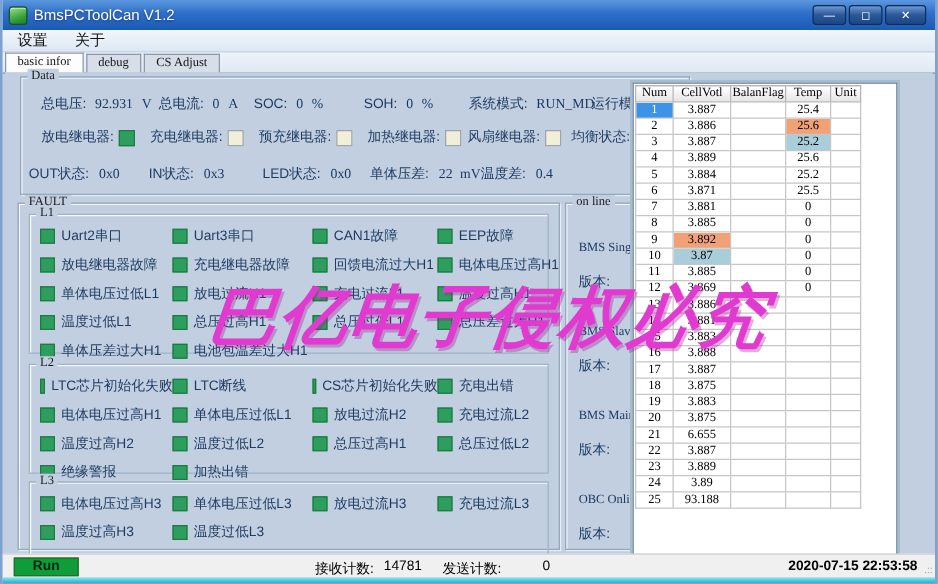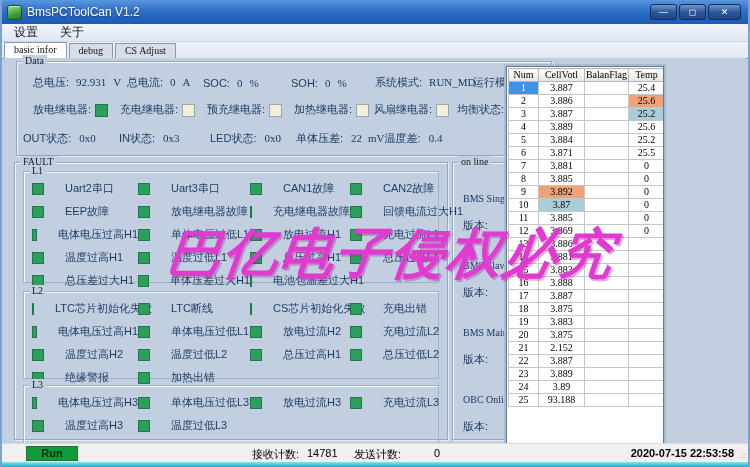--- a/index.html
+++ b/index.html
@@ -58,46 +58,46 @@
   
   .g-fault{left:10px;top:104px;width:434px;height:278px;}
   .lbox{position:absolute;left:8px;right:8px;border:1px solid #9fb2c7;
         box-shadow:inset 1px 1px 0 rgba(255,255,255,.85);}
   .lbox .caption{background:#c1cfe1;}
   .lbox-1{top:8px;height:112px;}
   .lbox-2{top:128px;height:88px;}
   .lbox-3{top:222px;height:65px;}
   .fault-items{display:grid;grid-template-columns:106px 112px 100px auto;row-gap:8px;
                padding:9px 0 0 8px;}
-  .fault-item{display:flex;align-items:center;gap:21px;white-space:nowrap;font-size:11px;color:#1d3a5f;}
+  .fault-item{display:flex;align-items:center;gap:5px;white-space:nowrap;font-size:11px;color:#1d3a5f;}
   
   .g-online{left:448px;top:104px;width:99px;height:278px;}
   .ol-entry{margin:0 8px 0 10px;}
   .ol-entry:first-child{margin-top:28px;}
   .ol-line1{display:flex;align-items:center;height:14px;}
   .ol-line1 .ind{margin-left:auto;}
   .ol-lbl{font-size:10px;}
   .ol-line2{display:flex;gap:16px;margin-top:13px;height:14px;}
   .ol-entry + .ol-entry{margin-top:26px;}
   .ol-vlbl{color:#1d3a5f;font-size:11px;}
   
-  .tablewrap{position:absolute;left:502px;top:8px;width:158px;height:378px;background:#fff;
+  .tablewrap{position:absolute;left:502px;top:8px;width:212px;height:378px;background:#fff;
              border:1px solid #5f7c99;box-shadow:0 0 0 2px #a9bccf;overflow:hidden;}
   table.cells{border-collapse:collapse;table-layout:fixed;width:180px;margin:1px;
               font:10px "Liberation Serif",serif;color:#000;background:#fff;}
   .cells th,.cells td{border:1px solid #c6c6c6;text-align:center;height:13px;line-height:12px;
               padding:0;overflow:hidden;font-weight:normal;}
   .cells th{background:linear-gradient(#ffffff,#e4e4e4);border-color:#b5b5b5;}
   td.hl-blue{background:#3d94e6;color:#fff;}
   td.hl-orange{background:#f0a176;}
   td.hl-lightblue{background:#a9cdd9;}
   
   .statusbar{position:absolute;left:0;right:0;bottom:5px;height:19px;background:#f0f0f0;
              border-top:1px solid #d9d9d9;color:#000;font-size:11px;}
-  .run-badge{position:absolute;left:24px;top:2px;width:52px;height:15px;background:#0f9d3a;
+  .run-badge{position:absolute;left:9px;top:2px;width:52px;height:15px;background:#0f9d3a;
              border:1px solid #2a6a2a;color:#05240c;font-weight:bold;text-align:center;line-height:13px;}
   .sb-rx{position:absolute;left:250px;top:3px;}
   .sb-rxv{position:absolute;left:305px;top:3px;}
   .sb-tx{position:absolute;left:352px;top:3px;}
   .sb-txv{position:absolute;left:432px;top:3px;}
   .sb-time{position:absolute;right:14px;top:3px;font-weight:bold;}
   .grip{position:absolute;right:2px;bottom:2px;font-size:8px;color:#999;}
   .bottomstrip{position:absolute;left:0;right:0;bottom:0;height:5px;
                background:linear-gradient(180deg,#8ce4f2,#3fc3da 60%,#2da7bf);}
   
@@ -224,24 +224,20 @@
     <div class="fault-item">
       <span class="ind on"></span>
       <span class="flabel">Uart3串口</span>
     </div>
 
     <div class="fault-item">
       <span class="ind on"></span>
       <span class="flabel">CAN1故障</span>
     </div>
 
-    <div class="fault-item">
-      <span class="ind on"></span>
-      <span class="flabel">CAN2故障</span>
-    </div>
 
     <div class="fault-item">
       <span class="ind on"></span>
       <span class="flabel">EEP故障</span>
     </div>
 
     <div class="fault-item">
       <span class="ind on"></span>
       <span class="flabel">放电继电器故障</span>
     </div>
@@ -645,21 +641,21 @@
     <tr>
       <td>20</td>
       <td>3.875</td>
       <td></td>
       <td></td>
       <td></td>
     </tr>
 
     <tr>
       <td>21</td>
-      <td>2.152</td>
+      <td>6.655</td>
       <td></td>
       <td></td>
       <td></td>
     </tr>
 
     <tr>
       <td>22</td>
       <td>3.887</td>
       <td></td>
       <td></td>

